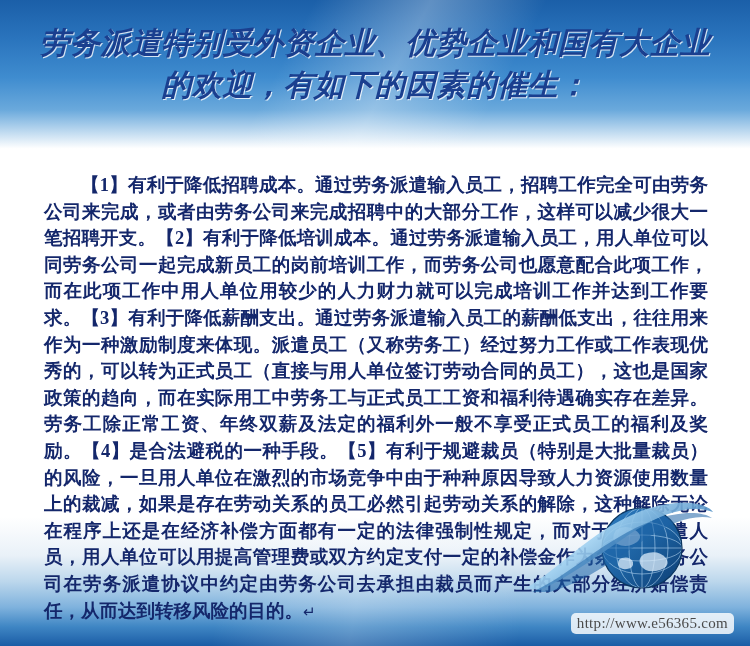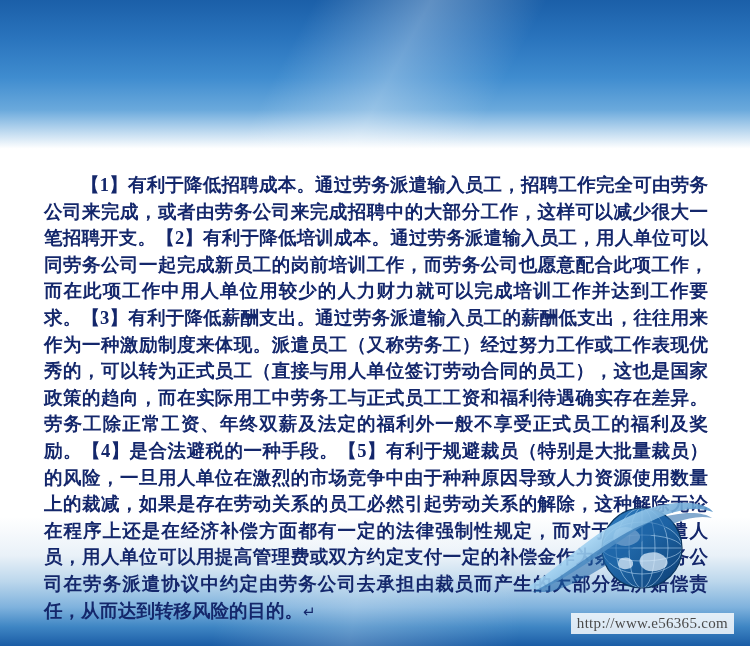--- a/index.html
+++ b/index.html
@@ -93,32 +93,33 @@
   }
   .watermark {
     position: absolute;
     right: 16px;
     bottom: 12px;
     font-family: "Liberation Serif", serif;
     font-size: 15px;
     color: #4a4a4a;
     background: rgba(255,255,255,0.82);
     padding: 2px 6px;
-    border-radius: 0;
+    border-radius: 5px;
     letter-spacing: 0.3px;
   }
 </style>
 </head>
 <body>
 
 <div class="slide">
 
   <div class="top-sheen"></div>
   <div class="bottom-sheen"></div>
 
+  <div class="title">劳务派遣特别受外资企业、优势企业和国有大企业的欢迎，有如下的因素的催生：</div>
 
   <div class="body-text"><span>【1】有利于降低招聘成本。通过劳务派遣输入员工，招聘工作完全可由劳务公司来完成，或者由劳务公司来完成招聘中的大部分工作，这样可以减少很大一笔招聘开支。【2】有利于降低培训成本。通过劳务派遣输入员工，用人单位可以同劳务公司一起完成新员工的岗前培训工作，而劳务公司也愿意配合此项工作，而在此项工作中用人单位用较少的人力财力就可以完成培训工作并达到工作要求。【3】有利于降低薪酬支出。通过劳务派遣输入员工的薪酬低支出，往往用来作为一种激励制度来体现。派遣员工（又称劳务工）经过努力工作或工作表现优秀的，可以转为正式员工（直接与用人单位签订劳动合同的员工），这也是国家政策的趋向，而在实际用工中劳务工与正式员工工资和福利待遇确实存在差异。劳务工除正常工资、年终双薪及法定的福利外一般不享受正式员工的福利及奖励。【4】是合法避税的一种手段。【5】有利于规避裁员（特别是大批量裁员）的风险，一旦用人单位在激烈的市场竞争中由于种种原因导致人力资源使用数量上的裁减，如果是存在劳动关系的员工必然引起劳动关系的解除，这种解除无论在程序上还是在</span><span class="u">经济</span><span>补偿方面都有一定的法律强制性规定，而对于劳务派遣人员，用人单位可以用提高管理费或双方约定支付一定的补偿金作为条件与劳务公司在劳务派遣协议中约定由劳务公司去承担由裁员而产生的大部分经济赔偿责任，从而达到转移风险的目的。</span><span class="ret">↵</span></div>
 
   <div class="globe-wrap">
     <svg width="190" height="96" viewBox="0 0 190 96" xmlns="http://www.w3.org/2000/svg">
       <defs>
         <linearGradient id="gSphere" x1="0" y1="0" x2="1" y2="1">
           <stop offset="0%" stop-color="#2f7fc4"></stop>
           <stop offset="55%" stop-color="#1b5f9e"></stop>
           <stop offset="100%" stop-color="#0d3d72"></stop>

